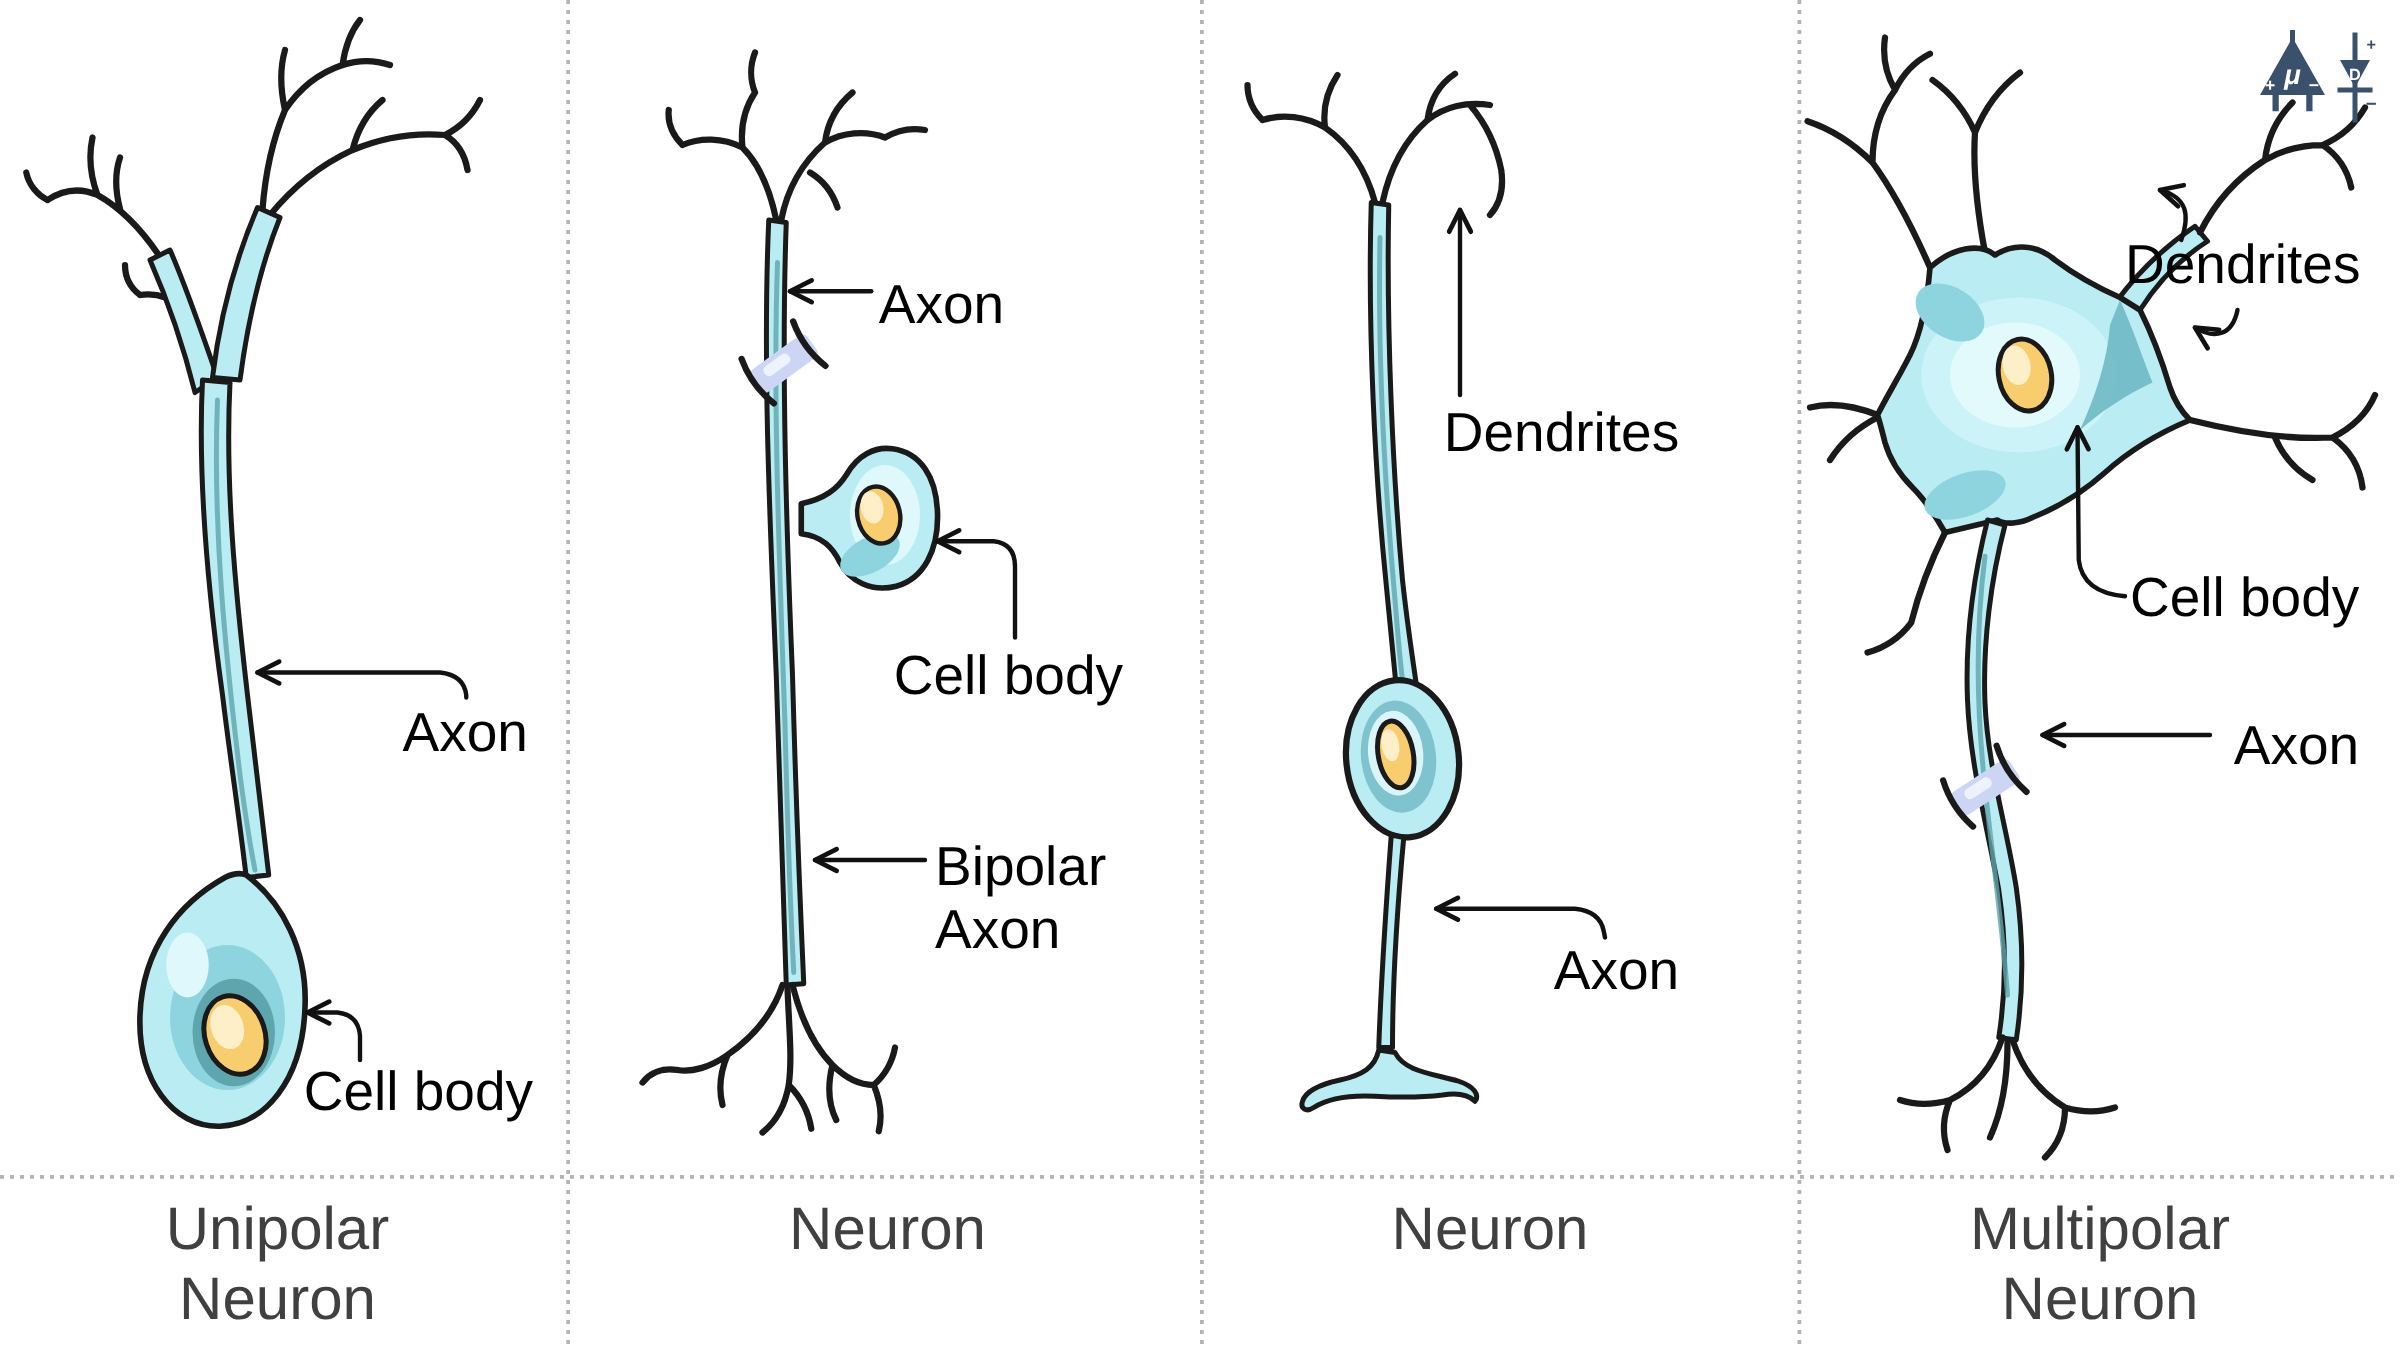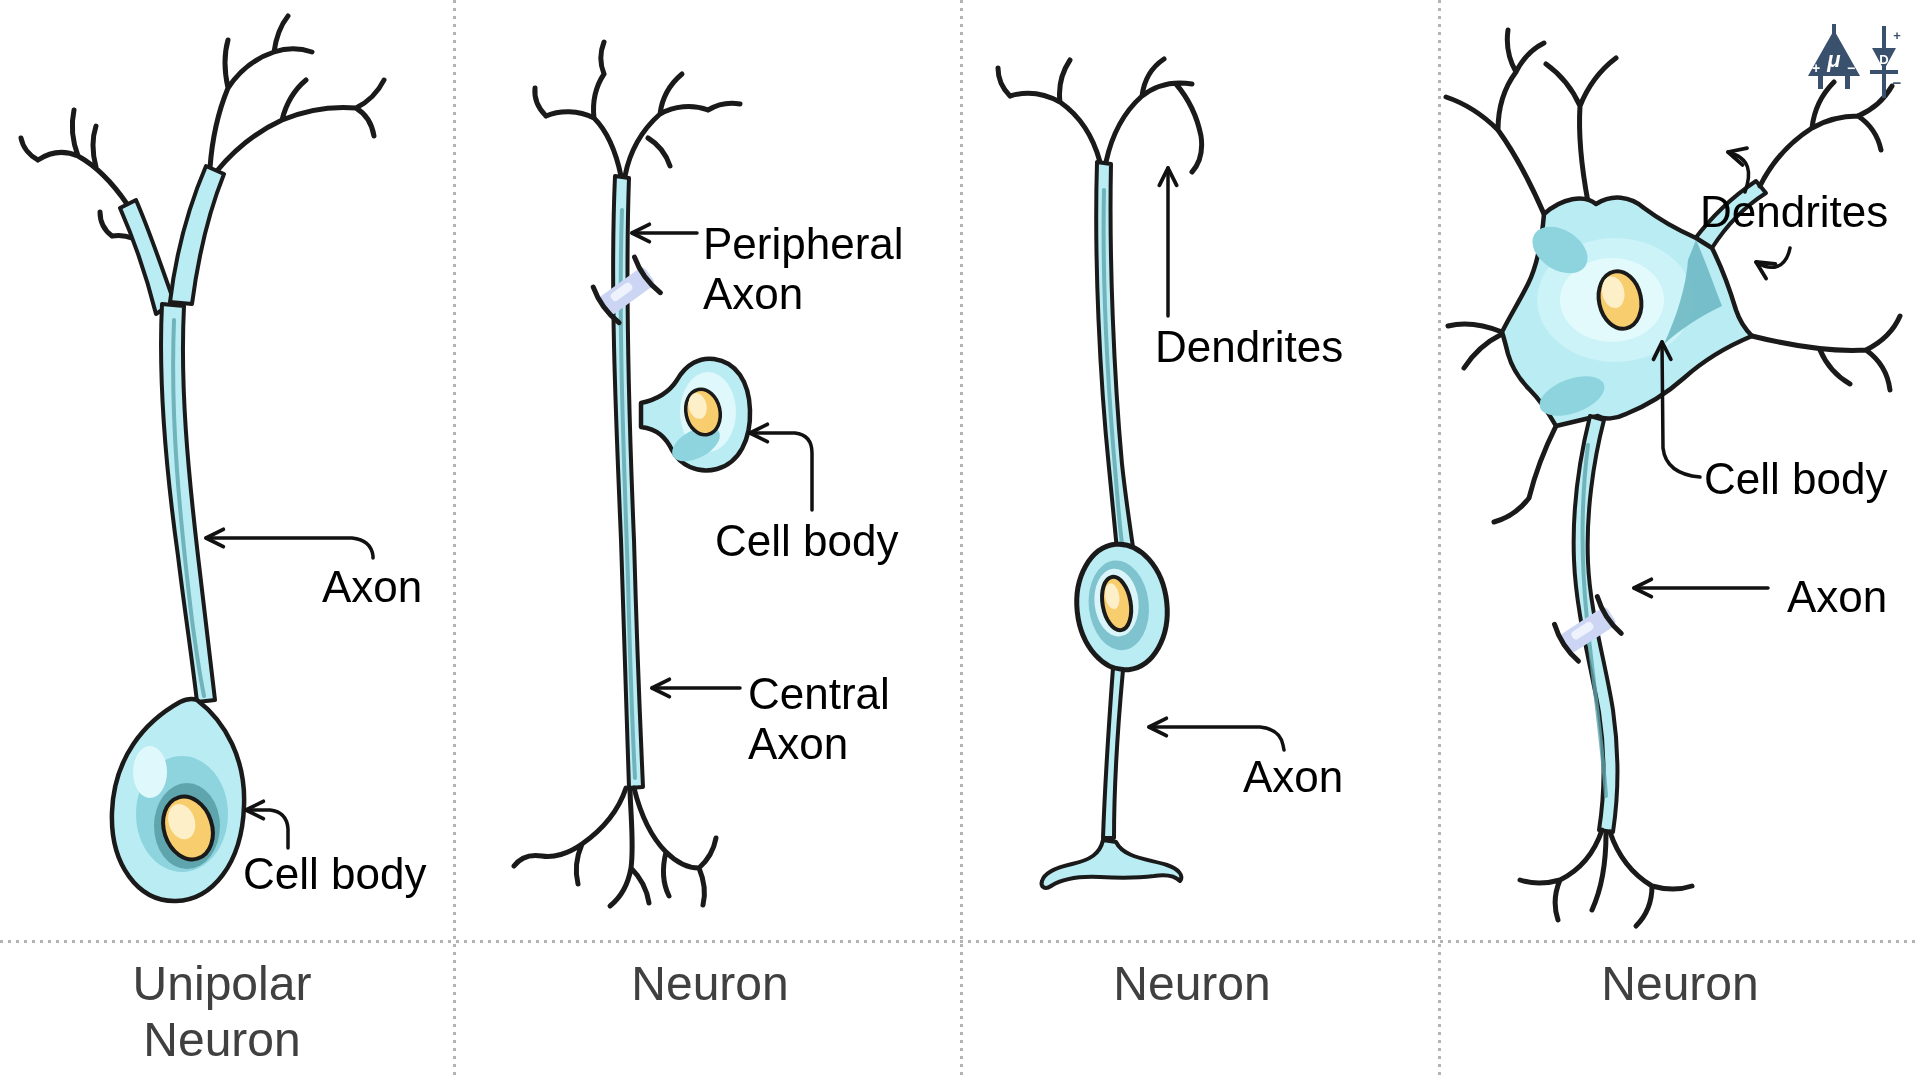--- a/index.html
+++ b/index.html
@@ -172,26 +172,25 @@
     <path class="ar" marker-end="url(#ah4)" d="M1745,192 C1752,172 1750,158 1728,152"></path>
     <path class="ar" marker-end="url(#ah4)" d="M1790,248 C1786,268 1772,272 1756,262"></path>
     <path class="ar" marker-end="url(#ah4)" d="M1700,477 Q1666,474 1663,448 L1662,342"></path>
     <path class="ar" marker-start="url(#ah4)" d="M1634,588 L1768,588"></path>
   </svg>
 
   <div class="lbl" style="left:322px;top:562px">Axon</div>
   <div class="lbl" style="left:243px;top:849px">Cell body</div>
 
   <div class="lbl" style="left:703px;top:219px">
-    <div>Peripheral</div>
     <div>Axon</div>
   </div>
   <div class="lbl" style="left:715px;top:516px">Cell body</div>
   <div class="lbl" style="left:748px;top:669px">
-    <div>Central</div>
+    <div>Bipolar</div>
     <div>Axon</div>
   </div>
 
   <div class="lbl" style="left:1155px;top:322px">Dendrites</div>
   <div class="lbl" style="left:1243px;top:752px">Axon</div>
 
   <div class="lbl" style="left:1700px;top:187px">Dendrites</div>
   <div class="lbl" style="left:1704px;top:454px">Cell body</div>
   <div class="lbl" style="left:1787px;top:572px">Axon</div>
 
@@ -199,20 +198,21 @@
     <div>Unipolar</div>
     <div>Neuron</div>
   </div>
   <div class="title" style="left:510px">
     <div>Neuron</div>
   </div>
   <div class="title" style="left:992px">
     <div>Neuron</div>
   </div>
   <div class="title" style="left:1480px">
+    <div>Multipolar</div>
     <div>Neuron</div>
   </div>
 
   <svg style="position:absolute;left:1800px;top:24px;width:105px;height:76px" viewBox="0 0 105 76">
     <g>
       <rect x="32" y="0" width="4" height="10" fill="#3a516d"></rect>
       <path d="M8,52 L60,52 L34,6 Z" fill="#3a516d"></path>
       <rect x="18" y="52" width="5" height="13" fill="#3a516d"></rect>
       <rect x="45" y="52" width="5" height="13" fill="#3a516d"></rect>
       <text class="logo-text" x="16" y="49" font-size="14" fill="#ffffff" text-anchor="middle">+</text>

